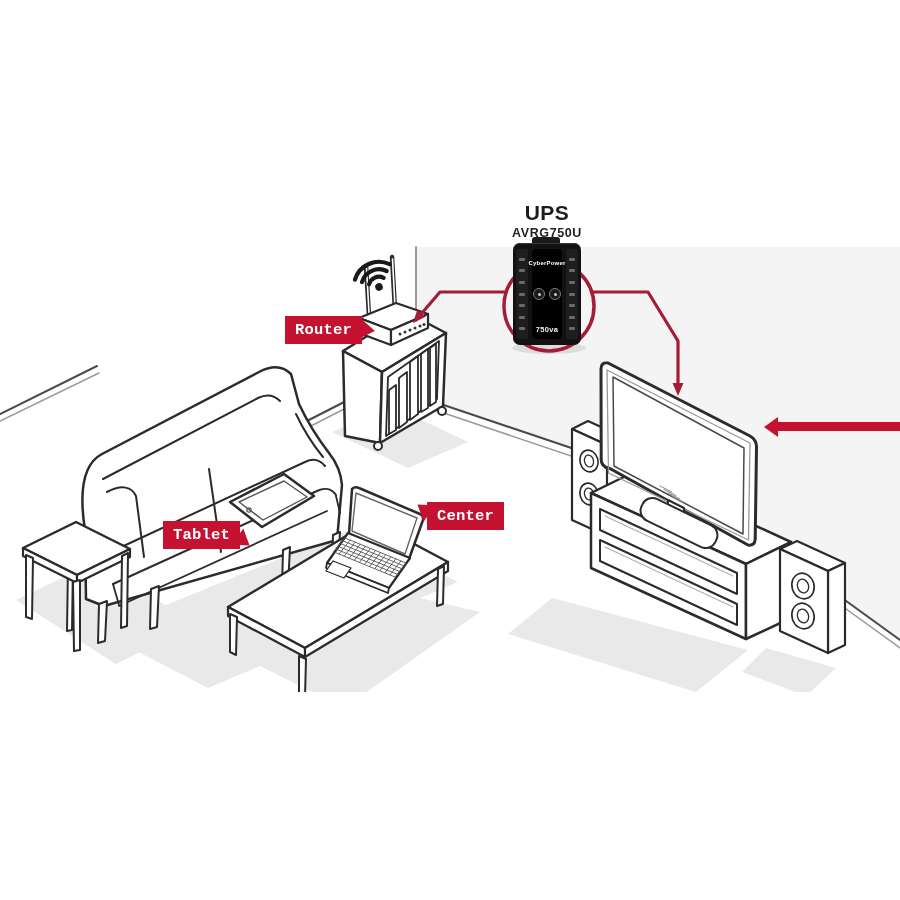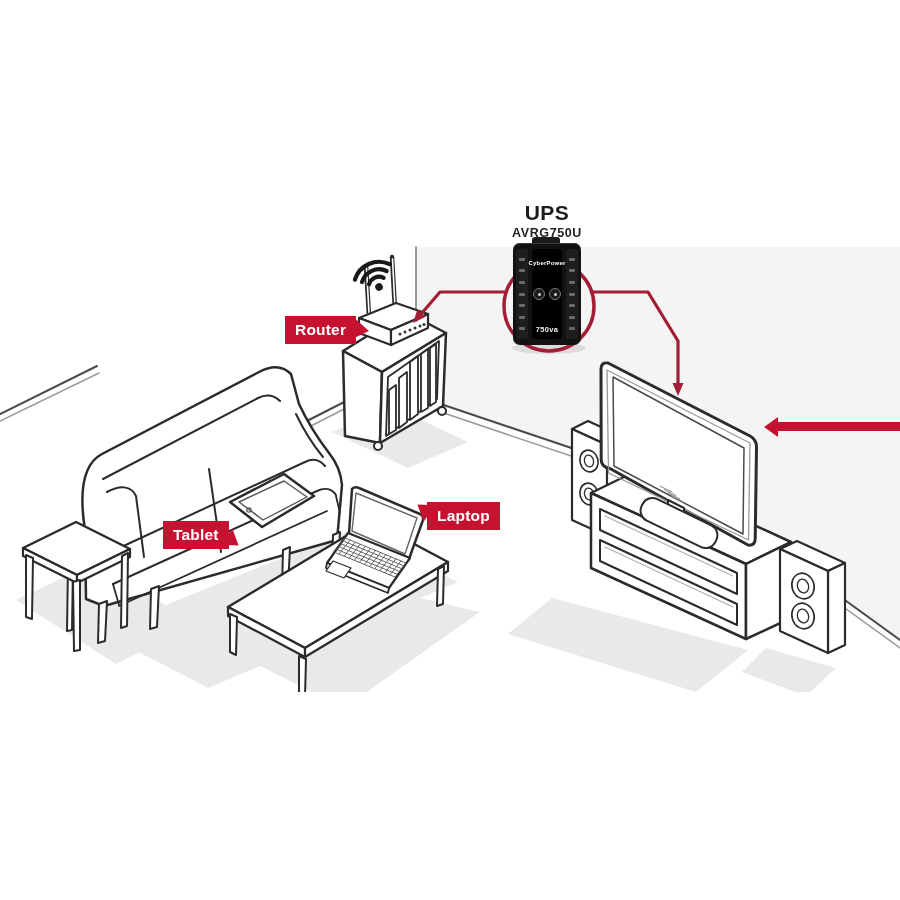--- a/index.html
+++ b/index.html
@@ -3,21 +3,21 @@
 <meta charset="utf-8">
 <style>
   html,body{margin:0;padding:0;background:#ffffff;}
   #stage{position:relative;width:900px;height:692px;background:#ffffff;overflow:hidden;
          font-family:"Liberation Sans", sans-serif;}
   #scene{position:absolute;left:0;top:0;}
 
   
   .cp-label{position:absolute;background:#c51230;color:#ffffff;font-weight:bold;
             font-size:15.5px;line-height:28px;height:28px;padding:0 10px;
-            letter-spacing:.2px;white-space:nowrap;}
+            letter-spacing:.2px;white-space:nowrap;font-family:Liberation Mono, monospace;}
   .ptr{position:absolute;width:0;height:0;
        border-top:10px solid transparent;border-bottom:10px solid transparent;}
   .ptr-right{border-left:15px solid #c51230;right:-13px;top:50%;margin-top:-10px;transform:rotate(8deg);}
   .ptr-downright{border-left:15px solid #c51230;right:-11px;top:10px;transform:rotate(36deg);}
   .ptr-upleft{border-right:15px solid #c51230;left:-11px;top:-3px;transform:rotate(36deg);}
   .ptr-left{border-right:14px solid #c51230;left:-13px;top:50%;margin-top:-10px;}
 
   #label-entertainment{height:auto;width:112px;white-space:normal;line-height:17px;
                        font-size:15px;padding:4px 6px 5px 9px;}
 
@@ -274,21 +274,21 @@
   <span>Router</span>
   <span class="ptr ptr-right"></span>
 </div>
 
 <div class="cp-label" style="left:163px;top:473px;margin-top:48px;">
   <span>Tablet</span>
   <span class="ptr ptr-downright"></span>
 </div>
 
 <div class="cp-label" style="left:427px;top:502px;">
-  <span>Laptop</span>
+  <span>Center</span>
   <span class="ptr ptr-upleft"></span>
 </div>
 
 <div class="cp-label" id="label-entertainment" style="left:777px;top:422px;">
   <span class="ptr ptr-left"></span>
 </div>
 
 </div>
 
 </body></html>

